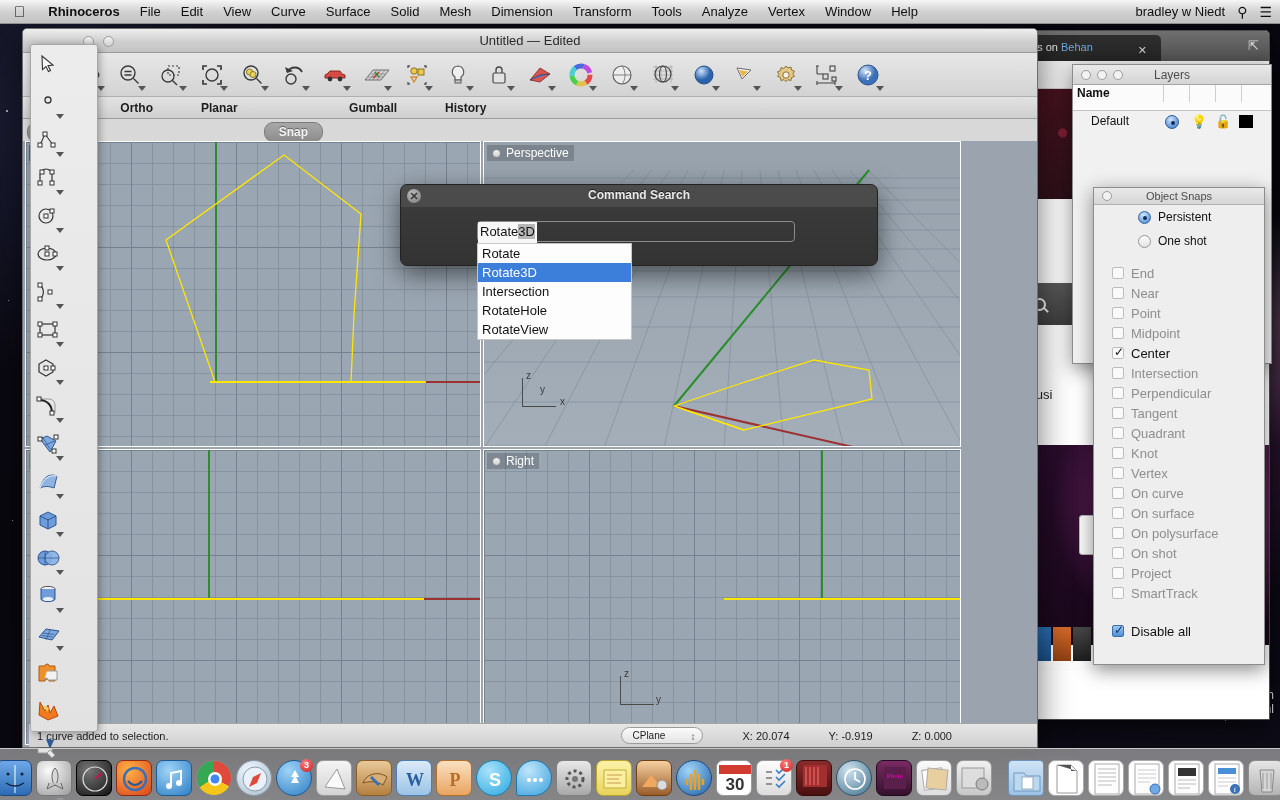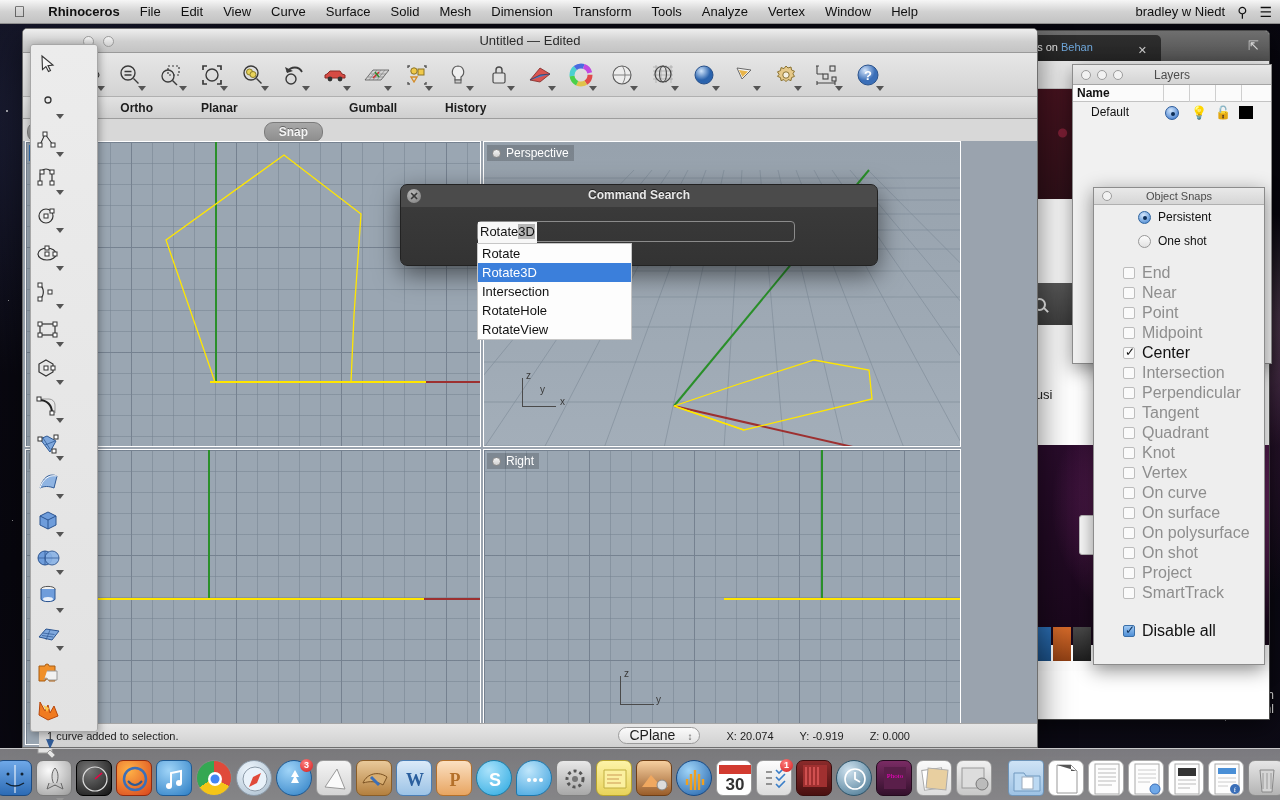--- a/index.html
+++ b/index.html
@@ -233,31 +233,31 @@
   #cmd-list{
     position:absolute;left:76px;top:58px;width:155px;
     background:#fdfdfd;border:1px solid #c6c6c6;
     z-index:45;font-size:13px;color:#111;
   }
   .cmd-opt{height:19px;line-height:19px;padding-left:4px;white-space:nowrap;}
   .cmd-opt.sel{background:#3b7fdb;color:#fff;}
 
   
   #statusbar{
-    position:absolute;left:16px;bottom:0;width:1016px;height:24px;
+    position:absolute;left:6px;bottom:0;width:1016px;height:24px;
     background:linear-gradient(#e6e6e6,#d0d0d0);
     border-top:1px solid #a6a6a6;
-    display:flex;align-items:center;font-size:11px;color:#1d1d1d;
+    display:flex;align-items:center;font-size:11px;color:#1d1d1d;gap:13px;
   }
   #status-msg{padding-left:8px;}
   #cplane-select{
     margin-left:440px;width:82px;height:17px;
     background:linear-gradient(#fbfbfb,#e3e3e3);
     border:1px solid #9b9b9b;border-radius:9px;
-    font-size:14px;line-height:15px;padding-left:10px;position:relative;
+    font-size:10px;line-height:15px;padding-left:10px;position:relative;
   }
   #cplane-select:after{
     content:"\2195";position:absolute;right:7px;top:1px;font-size:10px;color:#555;
   }
   .coord{margin-left:26px;}
 
   
   #left-palette{
     position:absolute;left:30px;top:44px;width:68px;height:688px;
     background:linear-gradient(#ececec,#e2e2e2);
@@ -278,21 +278,21 @@
   }
   #layers-title{
     height:20px;background:linear-gradient(#e9e9e9,#d4d4d4);
     border-bottom:1px solid #a5a5a5;position:relative;
     text-align:center;line-height:20px;font-size:12px;color:#4c4c4c;
   }
   .lt-dot{position:absolute;top:5px;width:10px;height:10px;border-radius:50%;
     background:#f2f2f2;border:1px solid #9c9c9c;}
   #ltd1{left:8px;} #ltd2{left:24px;} #ltd3{left:40px;}
   #layers-header{
-    height:17px;background:#fbfbfb;border-bottom:1px solid #c3c3c3;
+    height:26px;background:#fbfbfb;border-bottom:1px solid #c3c3c3;
     font-size:12px;font-weight:bold;color:#111;position:relative;
   }
   #layers-header span.colname{position:absolute;left:4px;top:1px;}
   .col-div{position:absolute;top:0;width:1px;height:17px;background:#cfcfcf;}
   #layers-row{height:22px;position:relative;font-size:12px;color:#111;}
   #layer-name{position:absolute;left:18px;top:3px;}
   #layer-on{position:absolute;left:92px;top:4px;width:14px;height:14px;border-radius:50%;
     background:radial-gradient(circle at 40% 30%,#cfe4fb,#2f6fc9);border:1px solid #2a5a9b;}
   #layer-on:after{content:"";position:absolute;left:5px;top:5px;width:4px;height:4px;border-radius:50%;background:#0d2d55;}
   #layer-bulb{position:absolute;left:118px;top:3px;font-size:13px;}
@@ -312,21 +312,21 @@
     text-align:center;line-height:17px;font-size:11px;color:#4c4c4c;
   }
   #osnap-title .lt-dot{top:3px;left:8px;}
   .radio-row{display:flex;align-items:center;height:24px;padding-left:44px;font-size:12px;color:#111;}
   .radio{
     width:13px;height:13px;border-radius:50%;margin-right:7px;
     background:linear-gradient(#fdfdfd,#e2e2e2);border:1px solid #979797;position:relative;
   }
   .radio.on{background:radial-gradient(circle at 40% 30%,#d6e8fc,#3b7ecd);border-color:#2d639f;}
   .radio.on:after{content:"";position:absolute;left:4px;top:4px;width:4px;height:4px;border-radius:50%;background:#0e2f58;}
-  .chk-row{display:flex;align-items:center;height:20px;padding-left:29px;font-size:16px;color:#8e8e8e;}
+  .chk-row{display:flex;align-items:center;height:20px;padding-left:18px;font-size:13px;color:#8e8e8e;}
   .chk-row.enabled{color:#111;}
   .chk{
     width:12px;height:12px;margin-right:7px;border-radius:2px;
     background:#fafafa;border:1px solid #bdbdbd;position:relative;flex:none;
   }
   .chk.checked:after{
     content:"\2713";position:absolute;left:1px;top:-3px;font-size:12px;color:#111;
   }
   .chk.bluechecked{background:linear-gradient(#9ec8f3,#4f8fd6);border-color:#3a6fa8;}
   .chk.bluechecked:after{content:"\2713";position:absolute;left:1px;top:-3px;font-size:12px;color:#10335e;}

